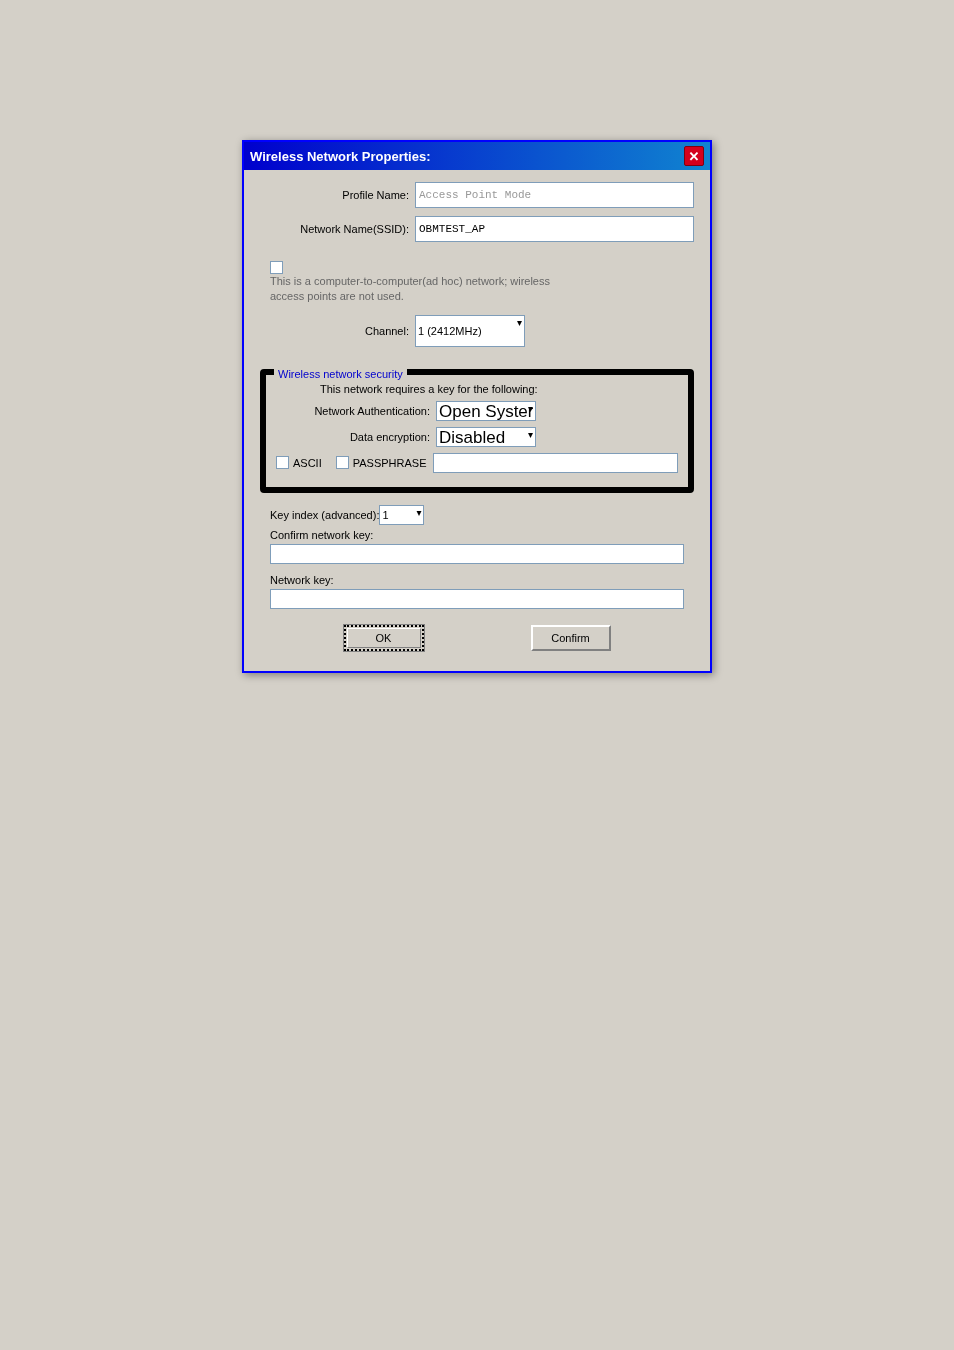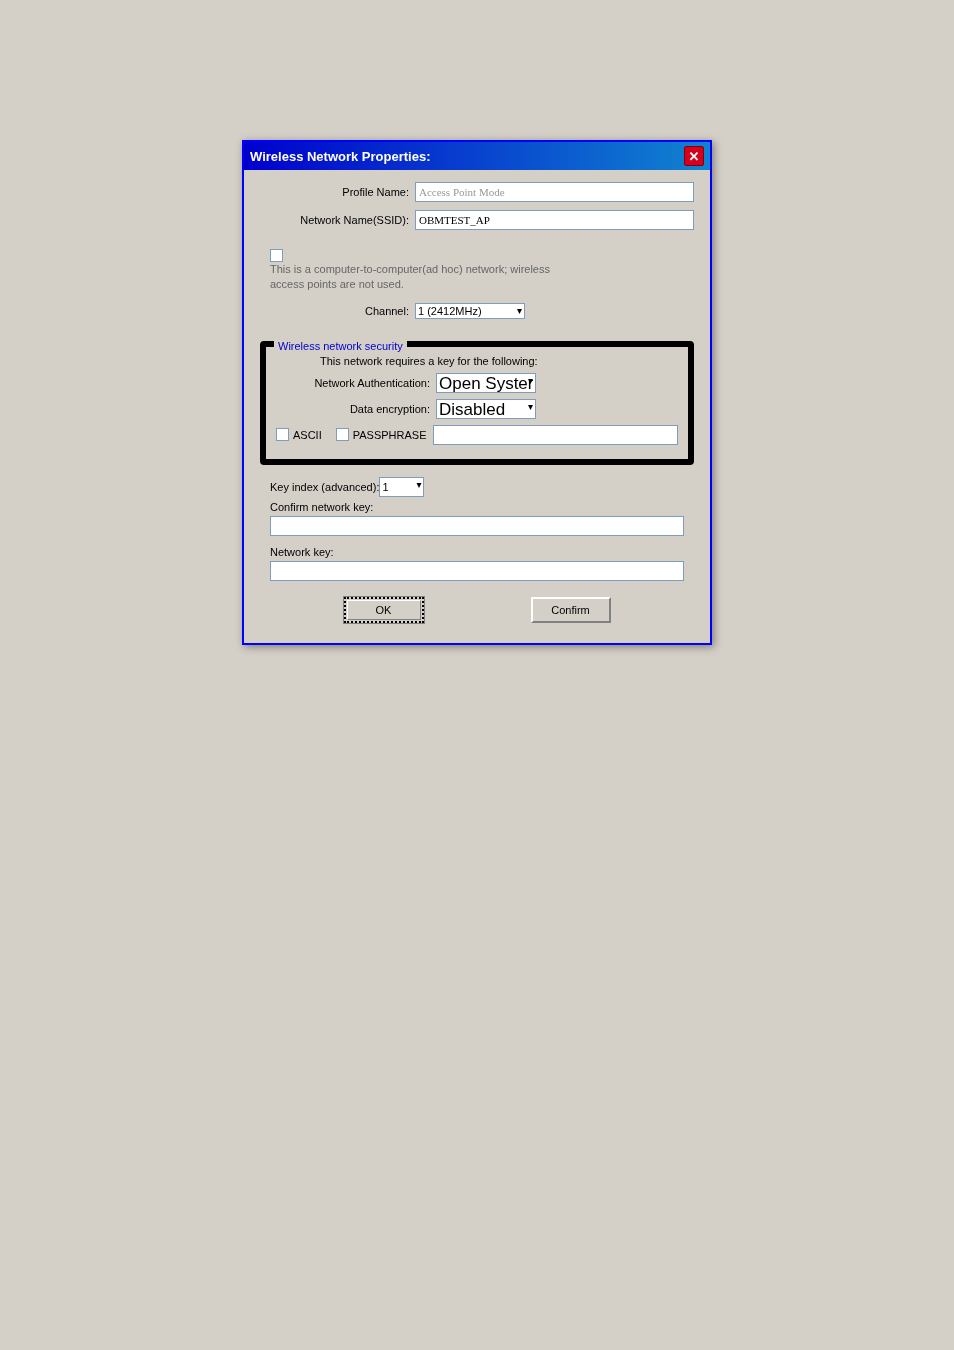--- a/index.html
+++ b/index.html
@@ -70,23 +70,23 @@
       padding-right: 6px;
       color: #000;
       font-size: 11px;
     }
 
     .form-input {
       flex: 1;
       height: 20px;
       border: 1px solid #7f9db9;
       background: white;
-      padding: 0 3px;
-      font-size: 11px;
-      font-family: Liberation Serif, serif;
+      padding: 12px 3px;
+      font-size: 11px;
+      font-family: Liberation Mono, monospace;
       color: #999;
     }
 
     .form-input.dark-text {
       color: #000;
     }
 
     .spacer {
       height: 10px;
     }
@@ -122,21 +122,21 @@
     }
 
     .channel-label {
       text-align: right;
       min-width: 155px;
       padding-right: 6px;
       font-size: 11px;
     }
 
     .channel-select {
-      height: 16px;
+      height: 32px;
       border: 1px solid #7f9db9;
       background: white;
       font-size: 11px;
       font-family: 'Tahoma', Arial, sans-serif;
       padding: 0 2px;
       width: 110px;
       appearance: none;
       -webkit-appearance: none;
       position: relative;
     }

